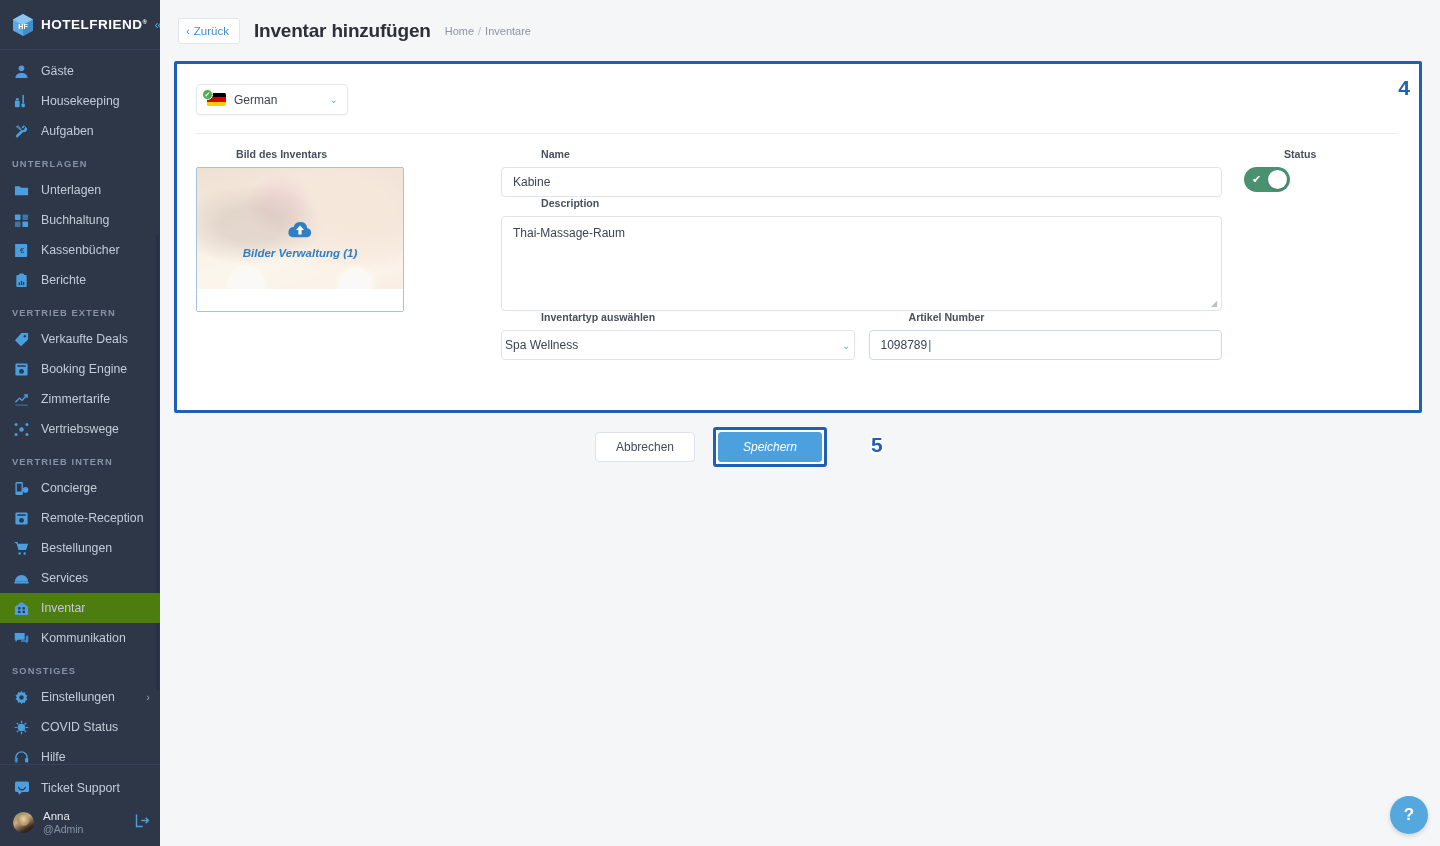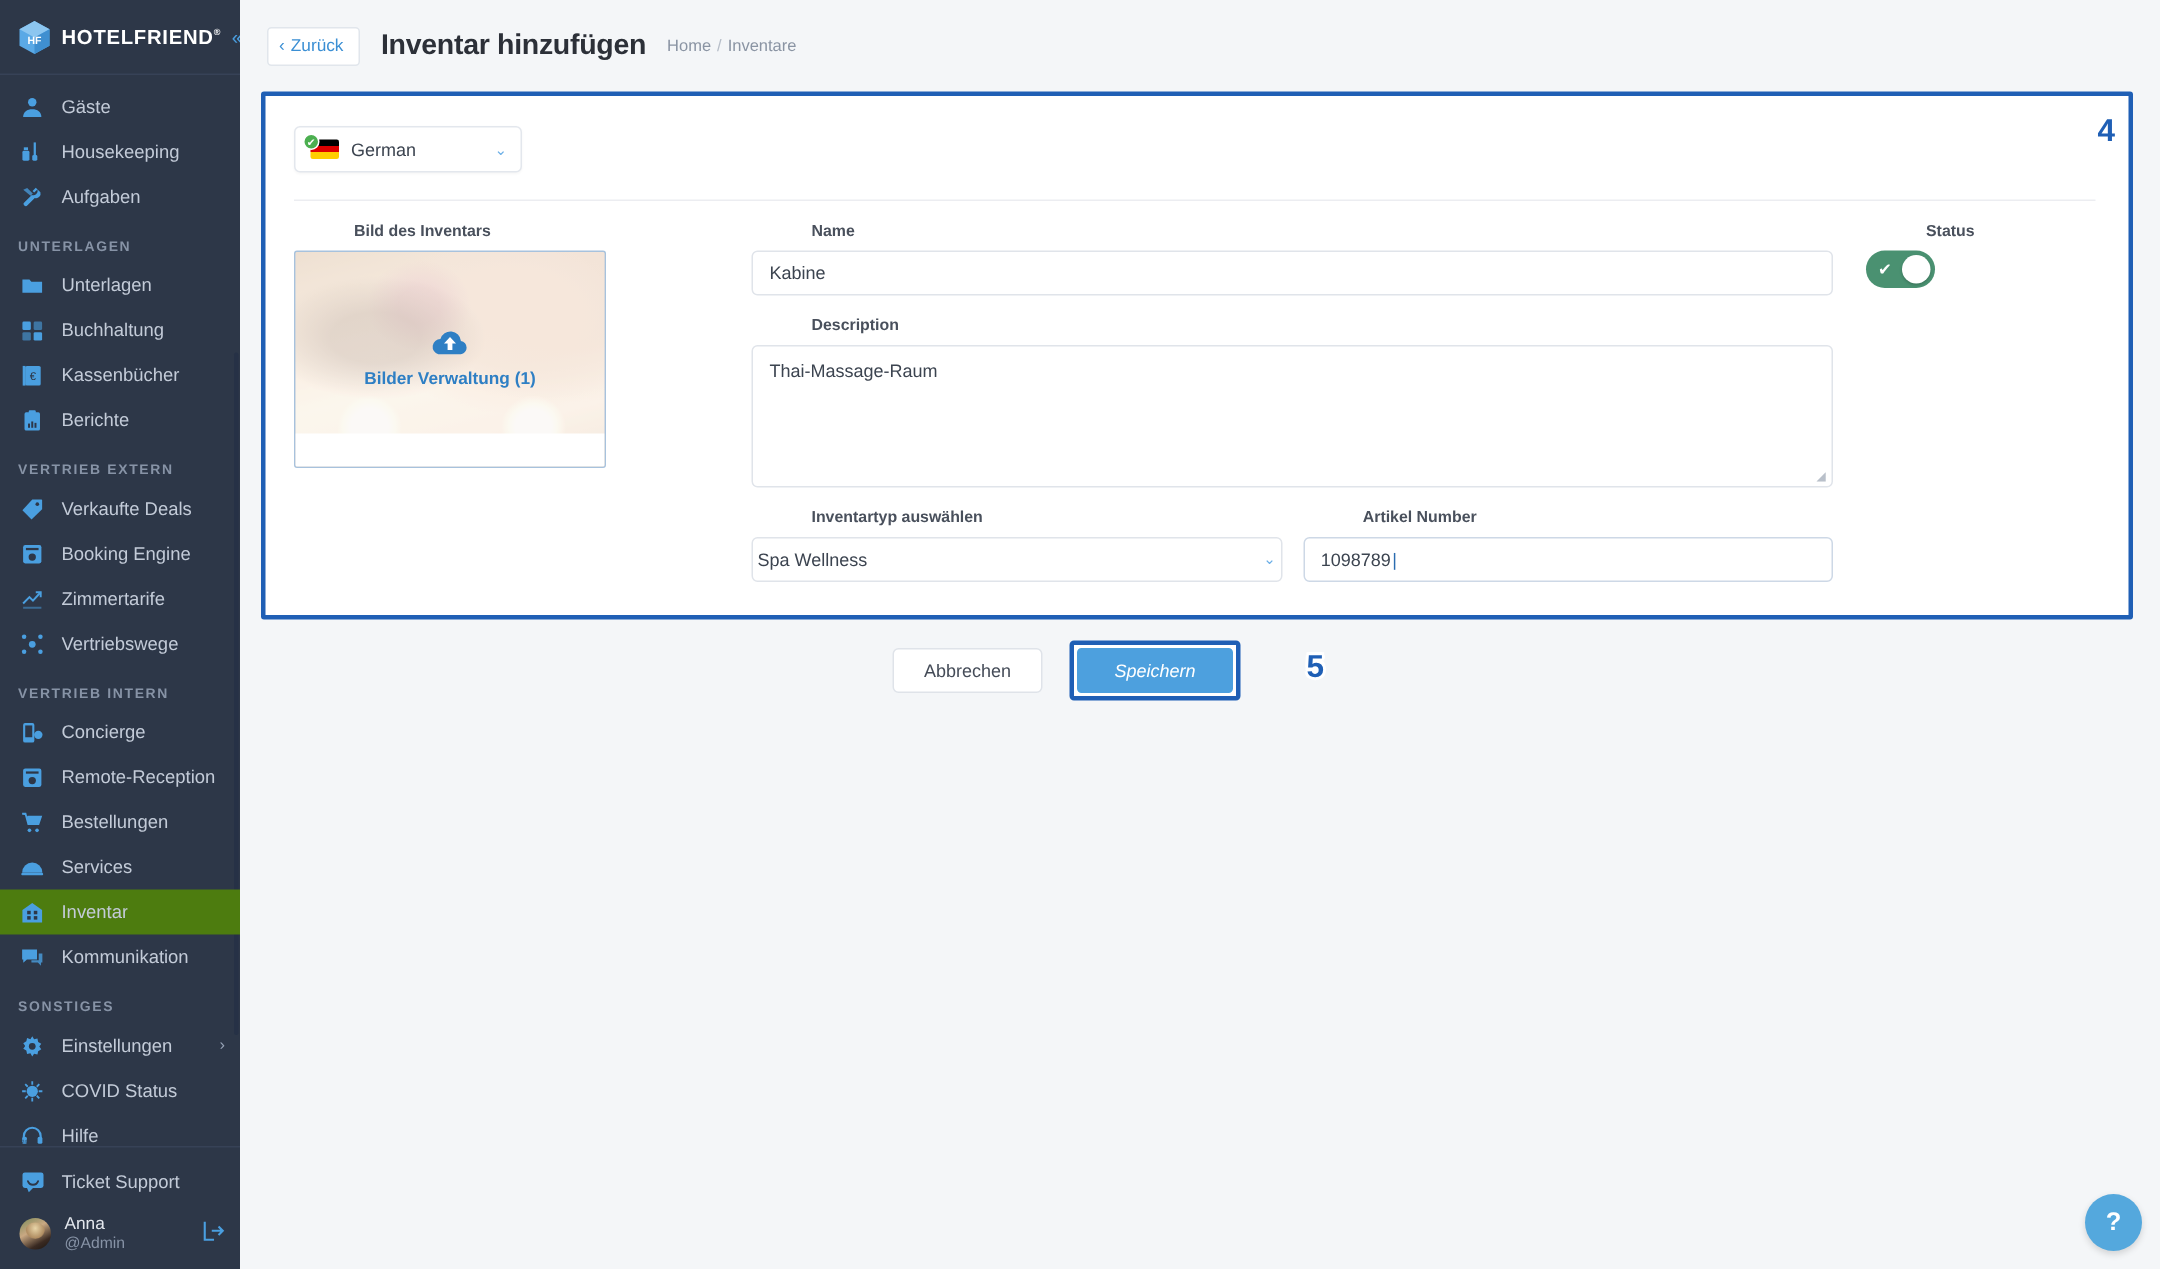--- a/index.html
+++ b/index.html
@@ -175,25 +175,25 @@
     opacity: .62;
   }
   .img-overlay {
     position: absolute; inset: 0;
     display: flex; flex-direction: column; align-items: center;
     justify-content: center; gap: 3px;
     background: rgba(255,255,255,.38);
   }
   .cloud-ic { color: #2e7fc4; }
   .img-overlay-text {
-    font-size: 11.5px; color: #2e7fc4; font-weight: bold;
+    font-size: 11.5px; color: #2e7fc4; font-weight: bold; font-style: italic;
   }
   .img-strip { position: absolute; left:0; right:0; bottom:0; height: 22px; background:#fff; }
 
-  .fld { margin-bottom: 14px; }
+  .fld { }
   .input {
     width: 100%; height: 30px;
     border: 1px solid #e0e4ea; border-radius: 4px; background: #fff;
     padding: 0 11px; font-size: 12px; color: #3c4450;
     display: flex; align-items: center;
   }
   .input.focus { border-color: #cdd8e6; }
   .textarea {
     width: 100%; height: 95px;
     border: 1px solid #e0e4ea; border-radius: 4px; background: #fff;

